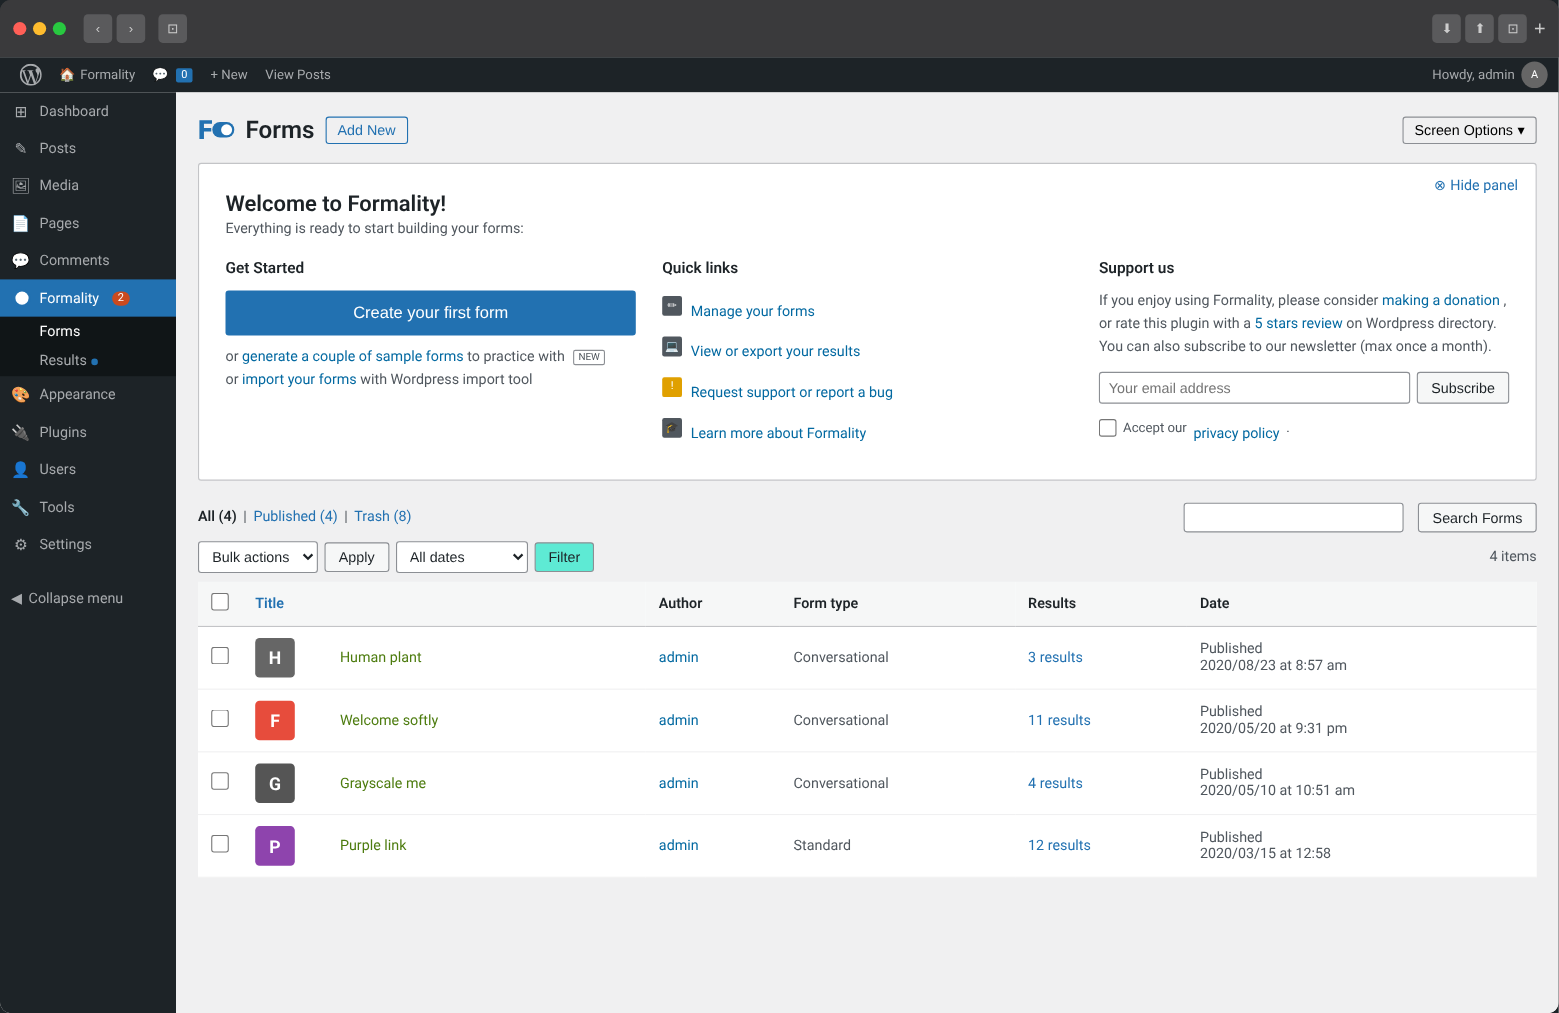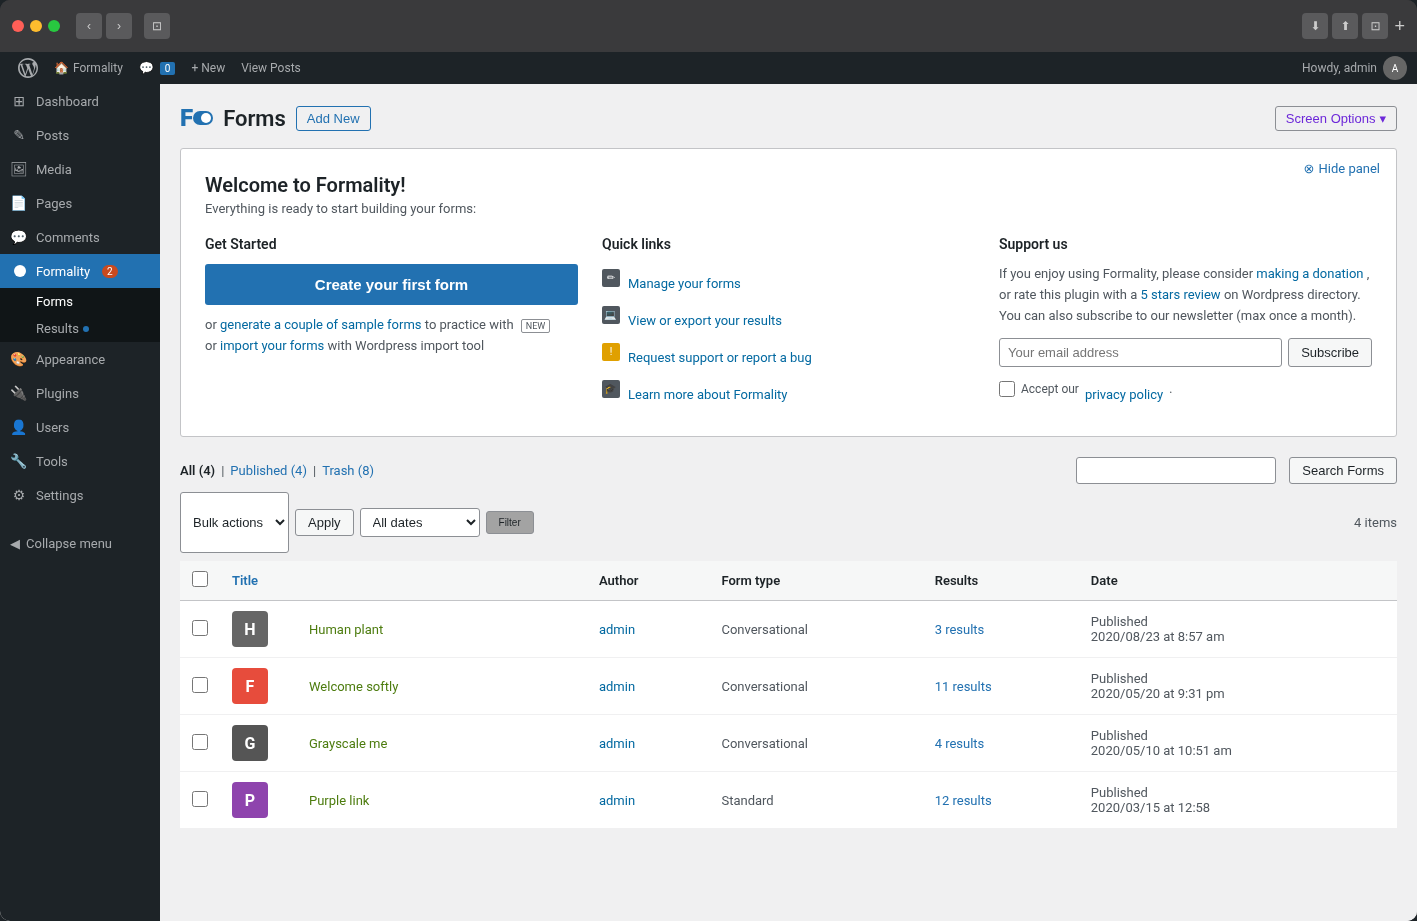--- a/index.html
+++ b/index.html
@@ -49,29 +49,29 @@
     .badge { background: #ca4a1f; color: #fff; border-radius: 10px; font-size: 10px; padding: 1px 5px; margin-left: 4px; }
     .collapse-menu { display: flex; align-items: center; gap: 6px; padding: 8px 10px; cursor: pointer; color: #a7aaad; font-size: 13px; }
 
     
     .main-content { flex: 1; padding: 20px; background: #f0f0f1; overflow: auto; }
     .page-header { display: flex; align-items: center; justify-content: space-between; margin-bottom: 16px; }
     .page-title-area { display: flex; align-items: center; gap: 10px; }
     .formality-logo { display: flex; align-items: center; }
     .page-title { font-size: 22px; font-weight: 600; color: #1d2327; }
     .add-new-btn { background: transparent; border: 1px solid #2271b1; color: #2271b1; padding: 4px 10px; border-radius: 3px; cursor: pointer; font-size: 13px; }
-    .screen-options-btn { background: #f0f0f1; border: 1px solid #8c8f94; color: #6d28d9; padding: 4px 10px; border-radius: 3px; cursor: pointer; font-size: 13px; display: flex; align-items: center; gap: 4px; }
+    .screen-options-btn { background: #f0f0f1; border: 1px solid #8c8f94; color: #000000; padding: 4px 10px; border-radius: 3px; cursor: pointer; font-size: 13px; display: flex; align-items: center; gap: 4px; }
 
     
     .welcome-panel { background: #fff; border: 1px solid #c3c4c7; border-radius: 3px; padding: 24px; margin-bottom: 20px; position: relative; }
     .welcome-title { font-size: 20px; font-weight: 600; color: #1d2327; margin-bottom: 4px; }
     .welcome-subtitle { color: #50575e; font-size: 13px; margin-bottom: 20px; }
     .welcome-columns { display: grid; grid-template-columns: 1fr 1fr 1fr; gap: 24px; }
     .welcome-col-title { font-size: 14px; font-weight: 600; color: #1d2327; margin-bottom: 12px; }
-    .create-btn { background: #2271b1; color: #fff; border: none; padding: 12px 24px; border-radius: 3px; cursor: pointer; font-size: 15px; font-weight: 700; display: block; width: 100%; text-align: center; margin-bottom: 12px; }
+    .create-btn { background: #2271b1; color: #fff; border: none; padding: 12px 24px; border-radius: 3px; cursor: pointer; font-size: 15px; font-weight: 400; display: block; width: 100%; text-align: center; margin-bottom: 12px; }
     .panel-link { color: #0369a1; text-decoration: none; font-size: 13px; margin-top: 12px; }
     .new-badge { background: #fff; border: 1px solid #8c8f94; color: #50575e; font-size: 9px; padding: 1px 4px; border-radius: 2px; margin-left: 4px; vertical-align: middle; }
     .quick-link-item { display: flex; align-items: center; gap: 8px; margin-bottom: 10px; color: #2271b1; cursor: pointer; font-size: 13px; }
     .quick-link-icon { width: 18px; height: 18px; background: #50575e; border-radius: 2px; display: flex; align-items: center; justify-content: center; color: #fff; font-size: 10px; flex-shrink: 0; }
     .support-text { font-size: 13px; color: #50575e; line-height: 1.6; }
     .email-row { display: flex; gap: 6px; margin-top: 12px; margin-bottom: 8px; }
     .email-input { flex: 1; border: 1px solid #8c8f94; padding: 6px 8px; border-radius: 3px; font-size: 13px; color: #50575e; }
     .subscribe-btn { background: #f6f7f7; border: 1px solid #8c8f94; color: #1d2327; padding: 6px 12px; border-radius: 3px; cursor: pointer; font-size: 13px; white-space: nowrap; }
     .privacy-row { display: flex; align-items: center; gap: 6px; font-size: 12px; color: #50575e; }
     .hide-panel { position: absolute; top: 12px; right: 16px; color: #2271b1; cursor: pointer; font-size: 13px; display: flex; align-items: center; gap: 4px; text-decoration: none; }
@@ -82,24 +82,24 @@
     .table-tab { color: #2271b1; cursor: pointer; text-decoration: none; }
     .table-tab.active { color: #1d2327; font-weight: 600; cursor: default; }
     .tab-sep { color: #50575e; margin: 0 6px; }
     .search-forms-area { display: flex; gap: 13px; align-items: center; }
     .search-input { border: 1px solid #8c8f94; padding: 5px 8px; border-radius: 3px; font-size: 13px; width: 200px; }
     .search-btn { background: #f6f7f7; border: 1px solid #8c8f94; color: #1d2327; padding: 5px 12px; border-radius: 3px; cursor: pointer; font-size: 13px; }
 
     
     .action-bar { display: flex; align-items: center; justify-content: space-between; margin-bottom: 8px; }
     .action-left { display: flex; gap: 6px; align-items: center; }
-    .bulk-select { border: 1px solid #8c8f94; padding: 21px 8px; border-radius: 3px; font-size: 13px; background: #fff; color: #1d2327; cursor: pointer; }
+    .bulk-select { border: 1px solid #8c8f94; padding: 5px 8px; border-radius: 3px; font-size: 13px; background: #fff; color: #1d2327; cursor: pointer; }
     .apply-btn { background: #f6f7f7; border: 1px solid #8c8f94; color: #1d2327; padding: 5px 12px; border-radius: 3px; cursor: pointer; font-size: 13px; }
     .dates-select { border: 1px solid #8c8f94; padding: 5px 8px; border-radius: 3px; font-size: 13px; background: #fff; color: #1d2327; cursor: pointer; width: 120px; }
-    .filter-btn { background: #a3a3a3; border: 1px solid #8c8f94; color: #1d2327; padding: 5px 12px; border-radius: 3px; cursor: pointer; font-size: 10px; }
+    .filter-btn { background: #5eead4; border: 1px solid #8c8f94; color: #1d2327; padding: 5px 12px; border-radius: 3px; cursor: pointer; font-size: 13px; }
     .items-count { color: #50575e; font-size: 13px; }
 
     
     .forms-table { width: 100%; border-collapse: collapse; background: #fff; }
     .forms-table th { text-align: left; padding: 10px 12px; font-size: 13px; font-weight: 600; color: #1d2327; border-bottom: 1px solid #c3c4c7; background: #f6f7f7; }
     .forms-table td { padding: 10px 12px; font-size: 13px; color: #50575e; border-bottom: 1px solid #f0f0f1; vertical-align: middle; }
     .form-thumb { width: 36px; height: 36px; border-radius: 4px; display: flex; align-items: center; justify-content: center; color: #fff; font-size: 16px; font-weight: 700; flex-shrink: 0; }
     .thumb-h { background: #666; }
     .thumb-f { background: #e74c3c; }
     .thumb-g { background: #555; }

